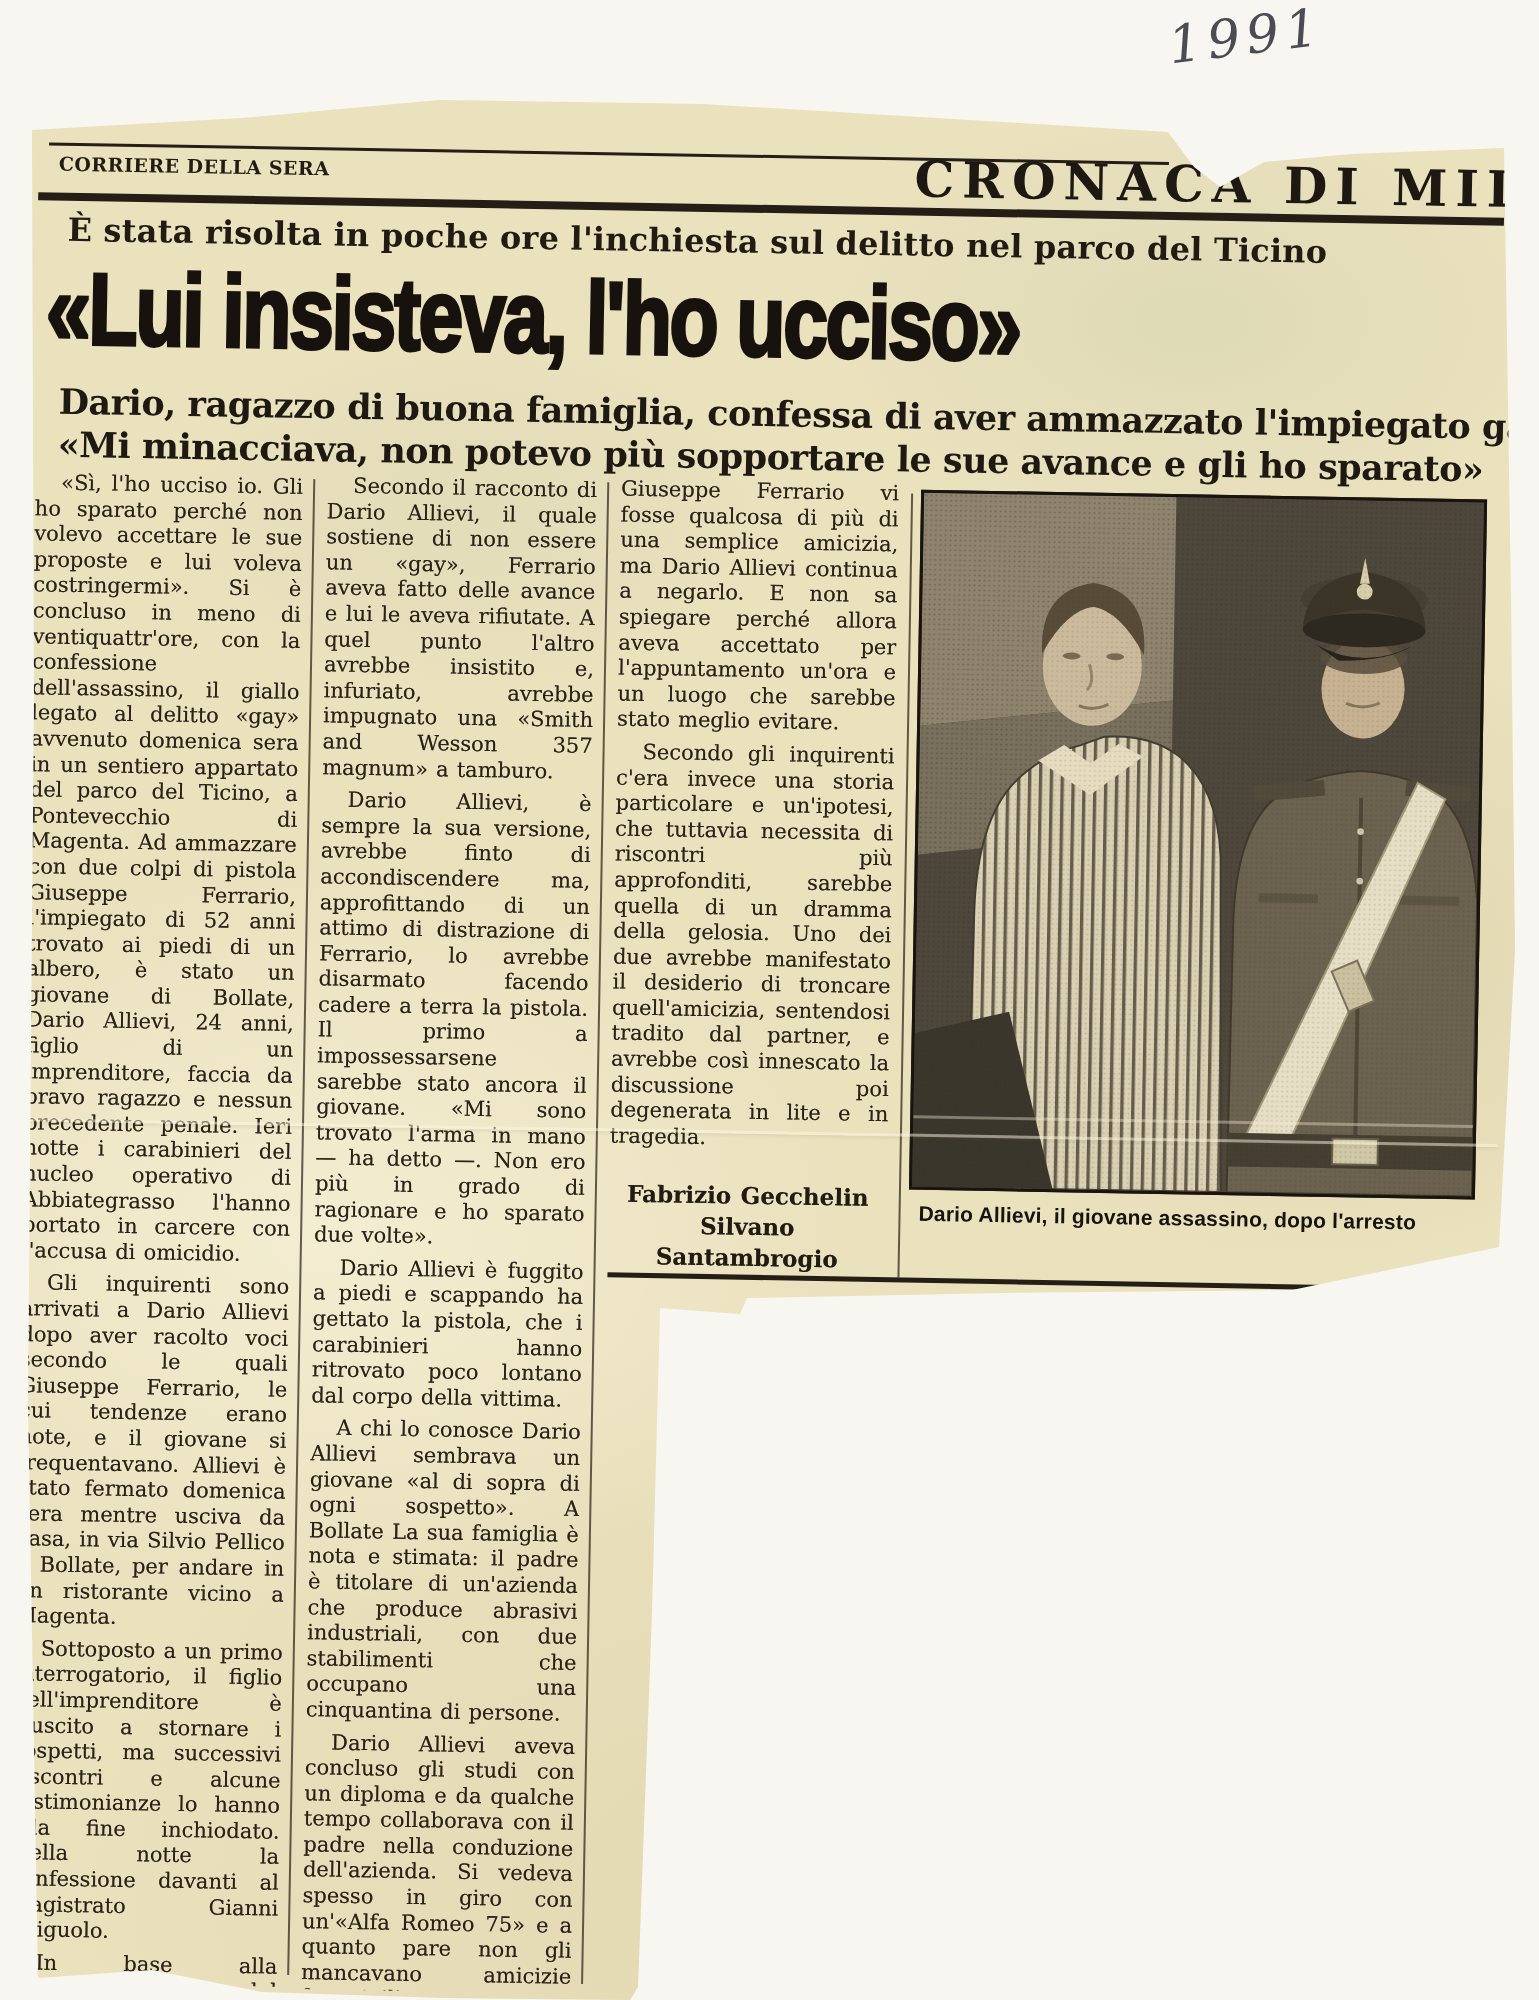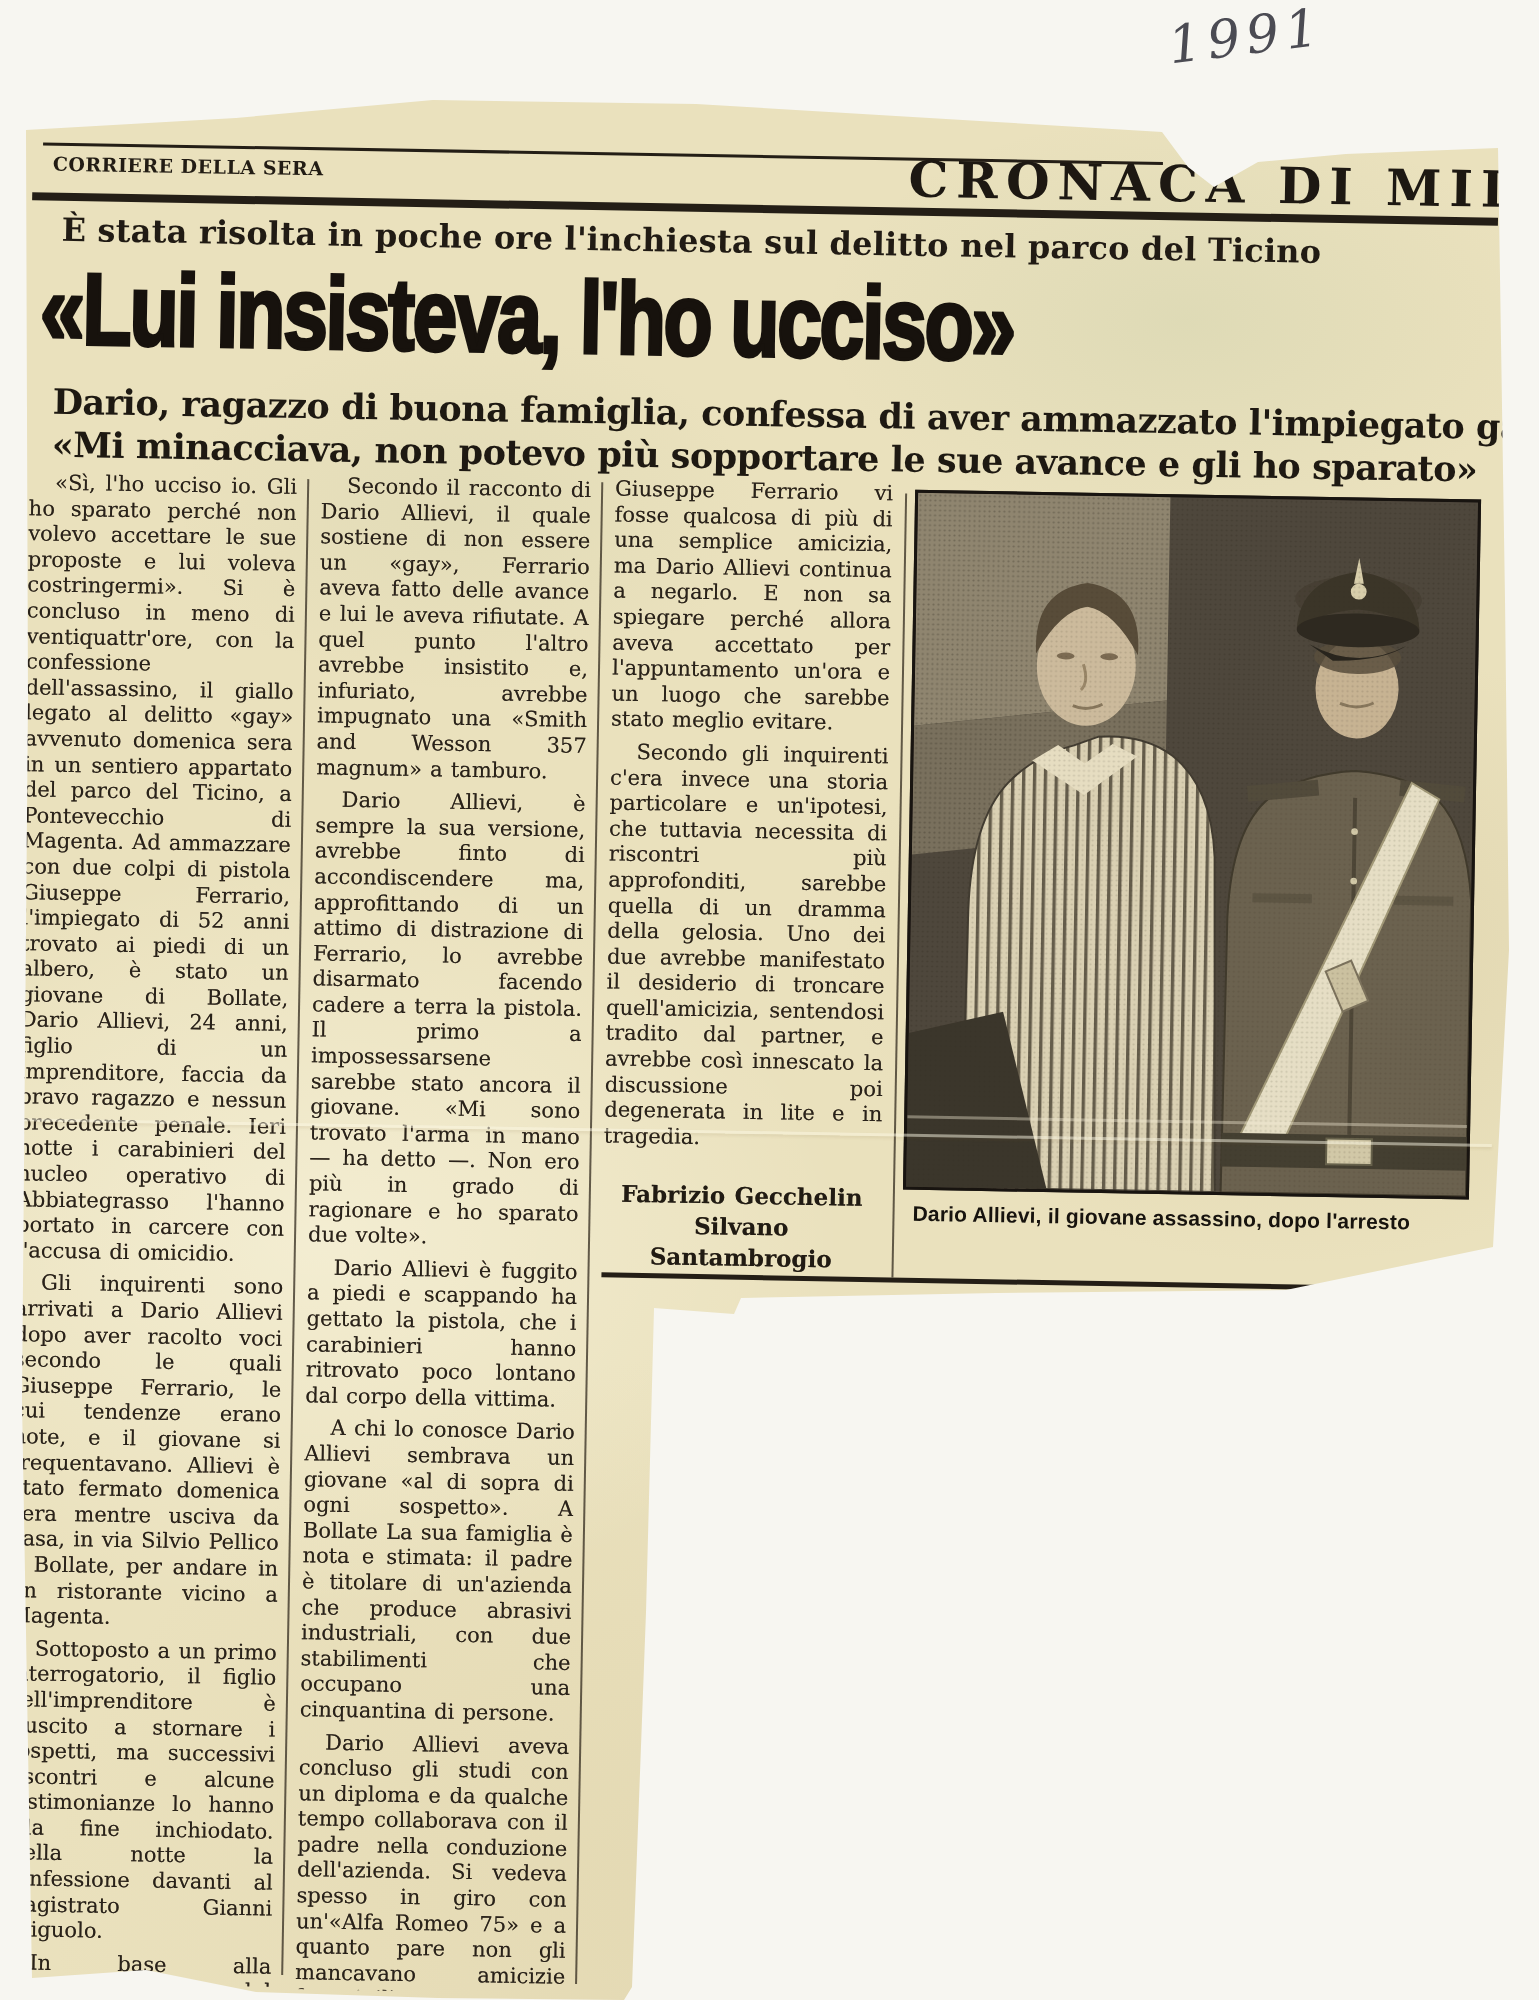--- a/index.html
+++ b/index.html
@@ -11,21 +11,21 @@
   .page{position:absolute;inset:0;}
   
   .hand-note{
     position:absolute;left:1168px;top:6px;
     font-family:"DejaVu Serif", serif;font-style:italic;
     font-size:52px;color:#2e2e38;letter-spacing:6px;
     transform:rotate(-7deg);opacity:.85;
   }
   
   .clipping{
-    position:absolute;left:18px;top:92px;width:1497px;height:1908px;
+    position:absolute;left:24px;top:92px;width:1497px;height:1908px;
     background:
       radial-gradient(520px 300px at 78% 12%, rgba(120,160,120,0.10), transparent 70%),
       radial-gradient(420px 260px at 30% 22%, rgba(120,150,110,0.07), transparent 70%),
       radial-gradient(700px 500px at 20% 60%, rgba(255,252,235,0.45), transparent 75%),
       radial-gradient(600px 420px at 85% 45%, rgba(180,160,110,0.18), transparent 75%),
       radial-gradient(900px 700px at 50% 95%, rgba(190,170,120,0.16), transparent 80%),
       #eae1bd;
     clip-path:polygon(
       8px 38px, 218px 26px, 415px 8px, 678px 12px, 978px 30px,
       1144px 40px, 1170px 75px, 1196px 95px, 1240px 70px, 1328px 62px, 1480px 56px,

